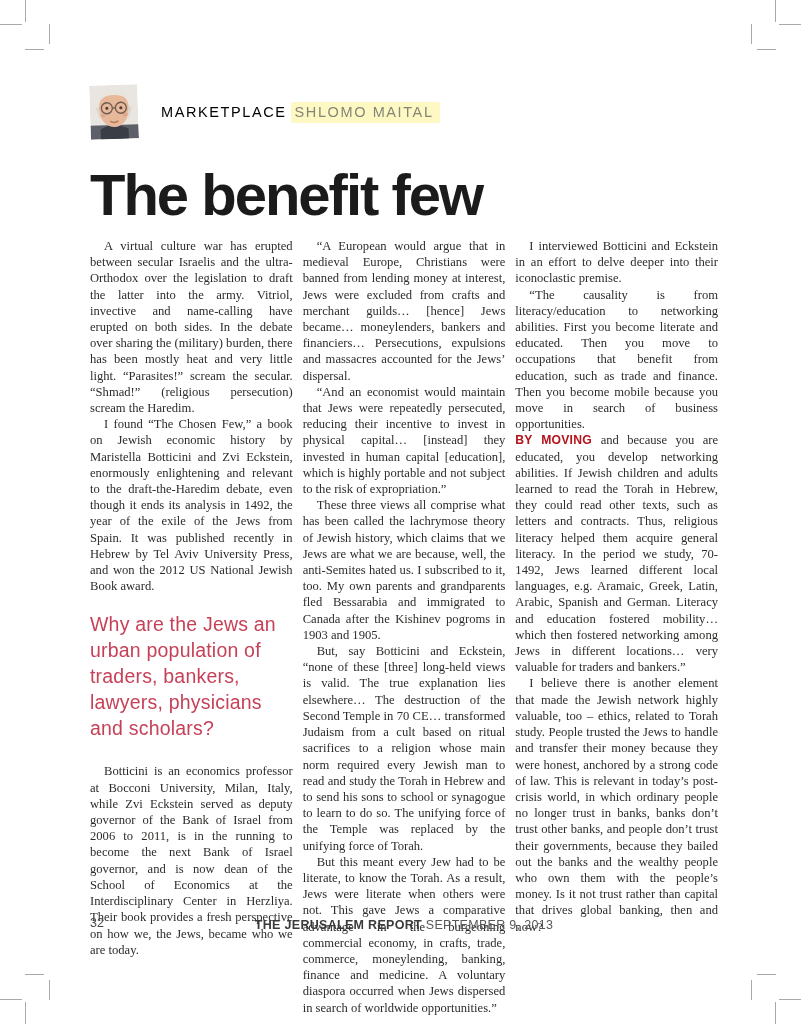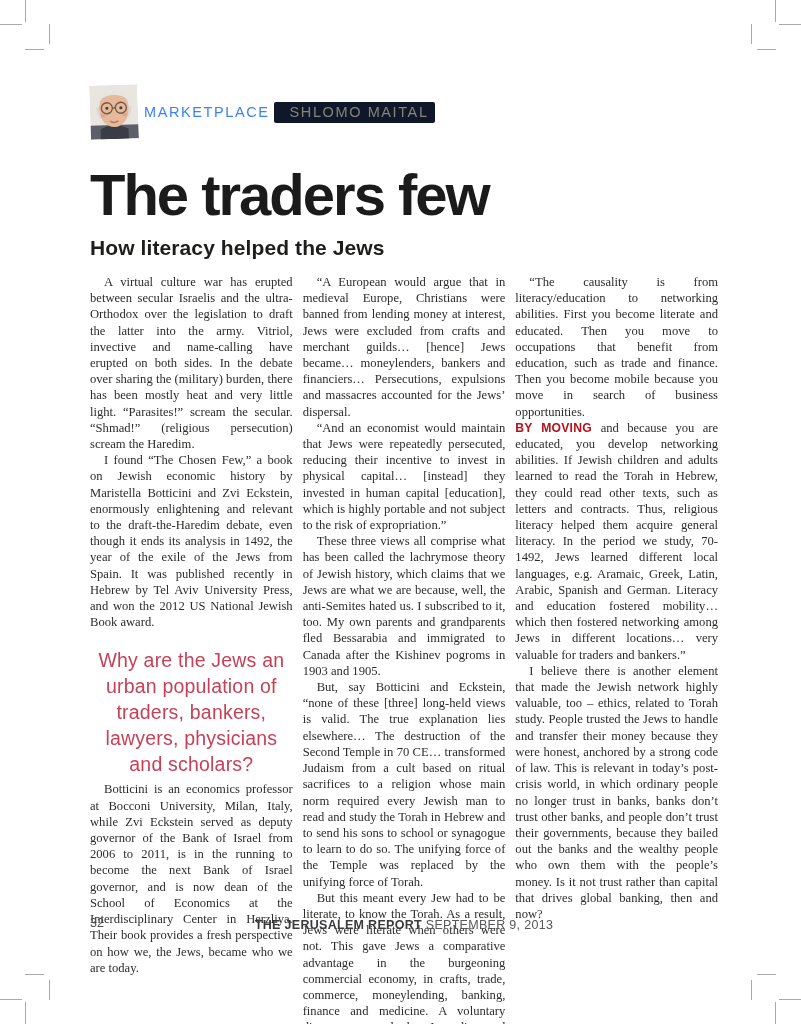--- a/index.html
+++ b/index.html
@@ -14,30 +14,30 @@
   .mark { position: absolute; background: #a9a9a9; }
   
   .content { position: absolute; left: 90px; top: 84px; width: 628px; }
   .byline-row { display: flex; align-items: center; height: 56px; }
   .author-photo {
     width: 48px; height: 54px; flex: 0 0 48px;
     transform: rotate(-2deg);
     overflow: hidden;
   }
   .section-label {
-    margin-left: 6px;
+    margin-left: 23px;
     font-size: 14.5px; letter-spacing: 1.6px;
-    color: #3b82f6;
+    color: #000000;
   }
   .author-highlight {
     margin-left: 4px;
-    background: #0f172a;
+    background: #fef9c3;
     color: #85857a;
     font-size: 14.5px; letter-spacing: 1.6px;
-    padding: 2px 6px 3px 16px;
+    padding: 2px 6px 3px 4px;
     border-radius: 2px;
   }
   .headline {
     margin-top: 26px;
     font-size: 58px; font-weight: 700; letter-spacing: -2px;
     color: #1b1b1b; line-height: 1.0;
   }
   .subtitle {
     margin-top: 12px;
     font-size: 21px; color: #1d1d1b; letter-spacing: 0.1px;
@@ -58,22 +58,22 @@
   span.lead {
     font-family: "Liberation Sans", sans-serif;
     font-weight: 700; font-size: 12.2px;
     color: #b5121a; letter-spacing: 0.2px;
   }
   span.italic { }
   p.pullquote {
     font-family: "Liberation Sans", sans-serif !important;
     font-size: 19.5px !important; line-height: 26px !important;
     color: #c64158 !important;
-    text-align: center;
-    margin: 17px 0 4px 0;
+    text-align: left;
+    margin: 17px 0 22px 0;
     letter-spacing: 0.2px;
   }
   
   .footer { position: absolute; left: 0; top: 916px; width: 801px; height: 20px; }
   .page-number {
     position: absolute; left: 90px; top: 0;
     font-size: 12.5px; color: #4a4a4c;
   }
   .footer-center {
     position: absolute; left: 90px; width: 628px; top: 2px;
@@ -124,38 +124,38 @@
         <circle cx="31" cy="23" r="1.6" fill="#4a3f35"></circle>
         <path d="M20 36 Q24 39 28 36" fill="none" stroke="#b07a5d" stroke-width="1.4"></path>
         <ellipse cx="13" cy="30" rx="2.5" ry="1.8" fill="#dc9e86" opacity="0.7"></ellipse>
         <ellipse cx="35" cy="30" rx="2.5" ry="1.8" fill="#dc9e86" opacity="0.7"></ellipse>
       </svg>
     </div>
     <span class="section-label">MARKETPLACE</span>
     <span class="author-highlight">SHLOMO MAITAL</span>
   </div>
 
-  <h1 class="headline">The traders few</h1>
-  <h2 class="subtitle">How literacy helped the Jews</h2>
+  <h1 class="headline">The benefit few</h1>
 
   <div class="columns">
       <div class="col">
         <p class="body indent"><span>A virtual culture war has erupted between secular Israelis and the ultra-Orthodox over the legislation to draft the latter into the army. Vitriol, invective and name-calling have erupted on both sides. In the debate over sharing the (military) burden, there has been mostly heat and very little light. “Parasites!” scream the secular. “</span><span class="italic">Shmad!</span><span>” (religious persecution) scream the Haredim.</span></p>
         <p class="body indent"><span>I found “The Chosen Few,” a book on Jewish economic history by Maristella Botticini and Zvi Eckstein, enormously enlightening and relevant to the draft-the-Haredim debate, even though it ends its analysis in 1492, the year of the exile of the Jews from Spain. It was published recently in Hebrew by Tel Aviv University Press, and won the 2012 US National Jewish Book award.</span></p>
         <p class="pullquote"><span>Why are the Jews an urban population of traders, bankers, lawyers, physicians and scholars?</span></p>
         <p class="body indent"><span>Botticini is an economics professor at Bocconi University, Milan, Italy, while Zvi Eckstein served as deputy governor of the Bank of Israel from 2006 to 2011, is in the running to become the next Bank of Israel governor, and is now dean of the School of Economics at the Interdisciplinary Center in Herzliya. Their book provides a fresh perspective on how we, the Jews, became who we are today.</span></p>
       </div>
       <div class="col">
         <p class="body indent"><span>“A European would argue that in medieval Europe, Christians were banned from lending money at interest, Jews were excluded from crafts and merchant guilds… [hence] Jews became… moneylenders, bankers and financiers… Persecutions, expulsions and massacres accounted for the Jews’ dispersal.</span></p>
         <p class="body indent"><span>“And an economist would maintain that Jews were repeatedly persecuted, reducing their incentive to invest in physical capital… [instead] they invested in human capital [education], which is highly portable and not subject to the risk of expropriation.”</span></p>
         <p class="body indent"><span>These three views all comprise what has been called the lachrymose theory of Jewish history, which claims that we Jews are what we are because, well, the anti-Semites hated us. I subscribed to it, too. My own parents and grandparents fled Bessarabia and immigrated to Canada after the Kishinev pogroms in 1903 and 1905.</span></p>
         <p class="body indent"><span>But, say Botticini and Eckstein, “none of these [three] long-held views is valid. The true explanation lies elsewhere… The destruction of the Second Temple in 70 CE… transformed Judaism from a cult based on ritual sacrifices to a religion whose main norm required every Jewish man to read and study the Torah in Hebrew and to send his sons to school or synagogue to learn to do so. The unifying force of the Temple was replaced by the unifying force of Torah.</span></p>
         <p class="body indent"><span>But this meant every Jew had to be literate, to know the Torah. As a result, Jews were literate when others were not. This gave Jews a comparative advantage in the burgeoning commercial economy, in crafts, trade, commerce, moneylending, banking, finance and medicine. A voluntary diaspora occurred when Jews dispersed in search of worldwide opportunities.”</span></p>
       </div>
       <div class="col">
+        <p class="body indent"><span>I interviewed Botticini and Eckstein in an effort to delve deeper into their iconoclastic premise.</span></p>
         <p class="body indent"><span>“The causality is from literacy/education to networking abilities. First you become literate and educated. Then you move to occupations that benefit from education, such as trade and finance. Then you become mobile because you move in search of business opportunities.</span></p>
         <p class="body gap"><span class="lead">BY MOVING </span><span>and because you are educated, you develop networking abilities. If Jewish children and adults learned to read the Torah in Hebrew, they could read other texts, such as letters and contracts. Thus, religious literacy helped them acquire general literacy. In the period we study, 70-1492, Jews learned different local languages, e.g. Aramaic, Greek, Latin, Arabic, Spanish and German. Literacy and education fostered mobility… which then fostered networking among Jews in different locations… very valuable for traders and bankers.”</span></p>
         <p class="body indent"><span>I believe there is another element that made the Jewish network highly valuable, too – ethics, related to Torah study. People trusted the Jews to handle and transfer their money because they were honest, anchored by a strong code of law. This is relevant in today’s post-crisis world, in which ordinary people no longer trust in banks, banks don’t trust other banks, and people don’t trust their governments, because they bailed out the banks and the wealthy people who own them with the people’s money. Is it not trust rather than capital that drives global banking, then and now?</span></p>
       </div>
     </div>
 </div>
 
 <div class="footer">
   <span class="page-number">32</span>
   <div class="footer-center">

